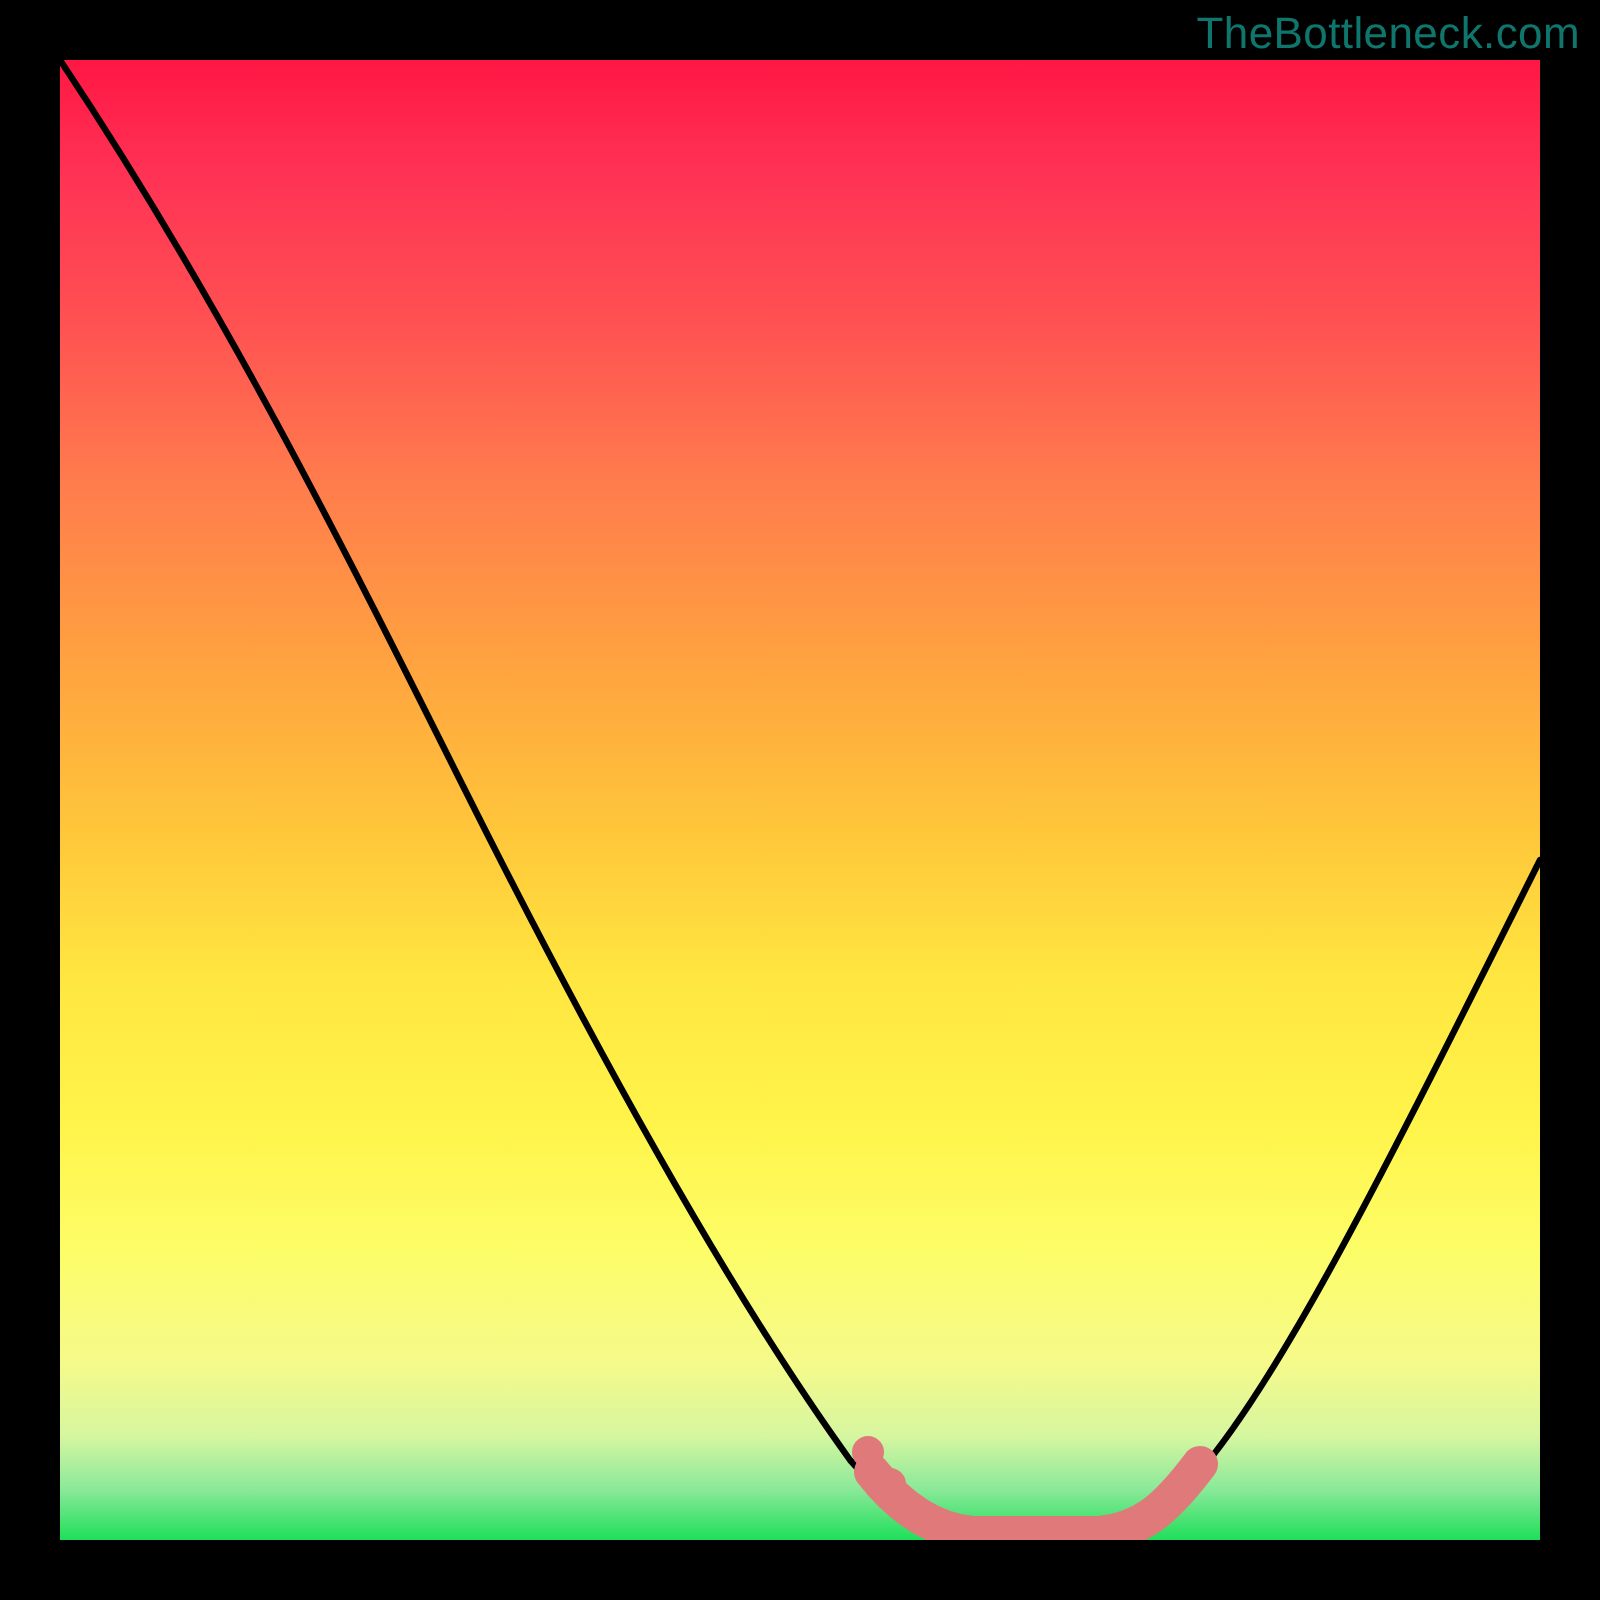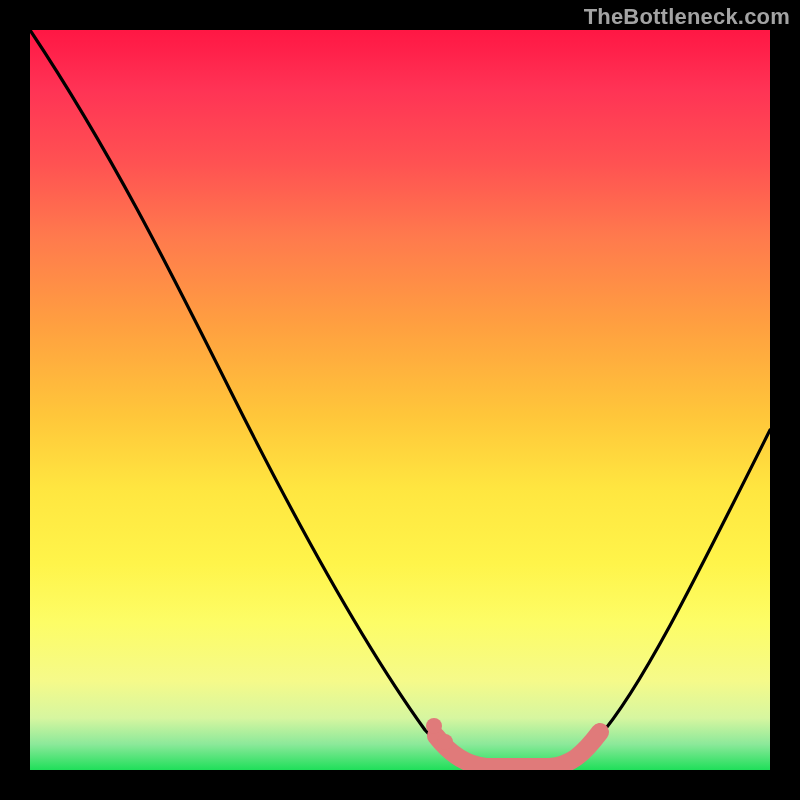--- a/index.html
+++ b/index.html
@@ -44,24 +44,24 @@
   }
   svg.curves {
     position: absolute;
     top: 0;
     left: 0;
   }
   .watermark {
     position: absolute;
     top: 4px;
     right: 10px;
-    color: #a3a3a3;
+    color: #0f766e;
     font-size: 22px;
     letter-spacing: 0.2px;
-    font-weight: 700;
+    font-weight: 400;
   }
 </style>
 </head>
 <body>
 
 <div class="frame">
 
   <div class="plot-area">
 
     <svg class="curves" width="740" height="740" viewBox="0 0 740 740">

